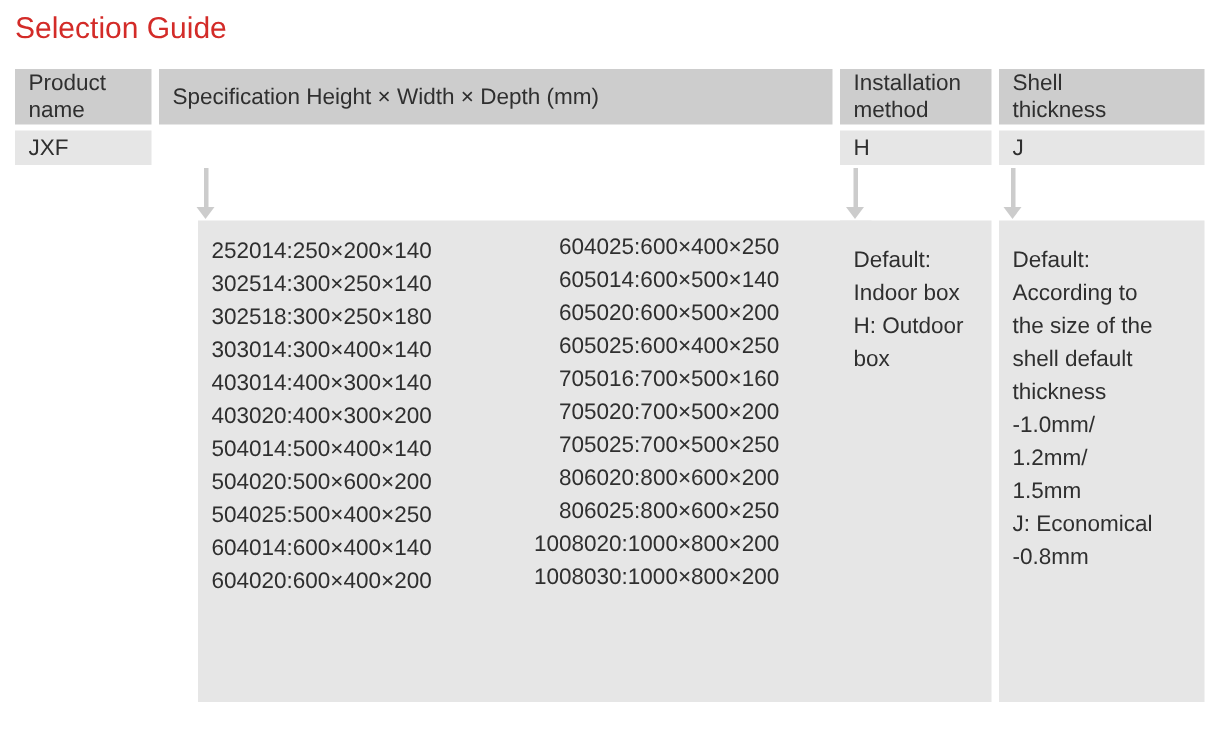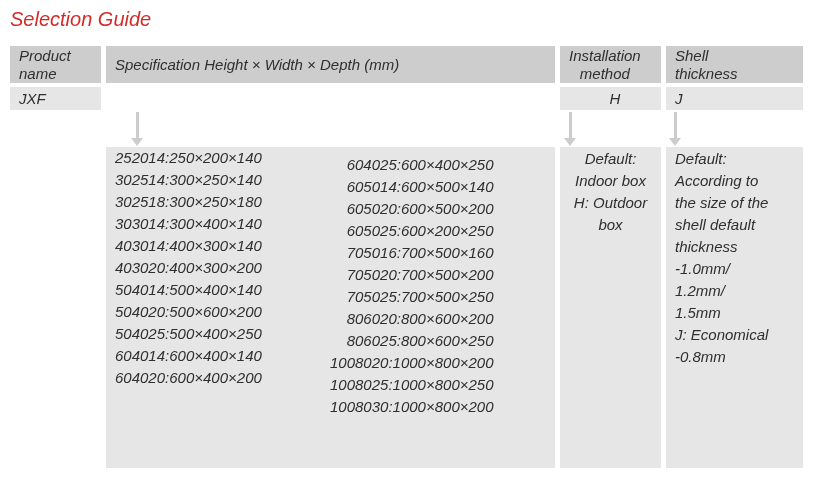--- a/index.html
+++ b/index.html
@@ -4,21 +4,20 @@
 <style>
   html, body { margin: 0; padding: 0; background: #ffffff; }
   .canvas {
     position: relative;
     width: 814px;
     height: 496px;
     background: #ffffff;
     font-family: "Liberation Sans", sans-serif;
     color: #2f2f2f;
     overflow: hidden;
-    font-style: italic;
   }
   .page-title {
     position: absolute;
     left: 10px;
     top: 8px;
     font-size: 20px;
     color: #d32b28;
     white-space: nowrap;
   }
   .cell {
@@ -37,33 +36,33 @@
     white-space: pre-line;
   }
   .val {
     top: 87px;
     height: 23px;
     background: #e6e6e6;
     line-height: 23px;
   }
   .col1 { left: 10px;  width: 91px;  }
   .col2 { left: 106px; width: 449px; }
-  .col3 { left: 560px; width: 101px; text-align: center; }
+  .col3 { left: 560px; width: 101px; }
   .col4 { left: 666px; width: 137px; }
   .detail {
     position: absolute;
     top: 147px;
     height: 321px;
     background: #e6e6e6;
     box-sizing: border-box;
     font-size: 15px;
     line-height: 22px;
   }
-  .detail.specs { padding: 0 0 0 9px; }
-  .detail.note  { padding: 1px 9px 0 9px; white-space: pre-line; }
+  .detail.specs { padding: 10px 0 0 9px; margin-left: 26px; }
+  .detail.note  { padding: 16px 9px 0 9px; white-space: pre-line; }
   .spec-col-right {
     position: absolute;
     left: 224px;
     top: 7px;
     text-align: right;
   }
   .spec-line { white-space: nowrap; }
   .arrow {
     position: absolute;
     top: 112px;
@@ -132,28 +131,27 @@
         <div class="spec-line">504014:500×400×140</div>
         <div class="spec-line">504020:500×600×200</div>
         <div class="spec-line">504025:500×400×250</div>
         <div class="spec-line">604014:600×400×140</div>
         <div class="spec-line">604020:600×400×200</div>
       </div>
     <div class="spec-col-right">
         <div class="spec-line">604025:600×400×250</div>
         <div class="spec-line">605014:600×500×140</div>
         <div class="spec-line">605020:600×500×200</div>
-        <div class="spec-line">605025:600×200×250</div>
+        <div class="spec-line">605025:600×400×250</div>
         <div class="spec-line">705016:700×500×160</div>
         <div class="spec-line">705020:700×500×200</div>
         <div class="spec-line">705025:700×500×250</div>
         <div class="spec-line">806020:800×600×200</div>
         <div class="spec-line">806025:800×600×250</div>
         <div class="spec-line">1008020:1000×800×200</div>
-        <div class="spec-line">1008025:1000×800×250</div>
         <div class="spec-line">1008030:1000×800×200</div>
       </div>
   </div>
 
   <div class="detail note col3">Default:
 Indoor box
 H: Outdoor
 box</div>
 
   <div class="detail note col4">Default:

